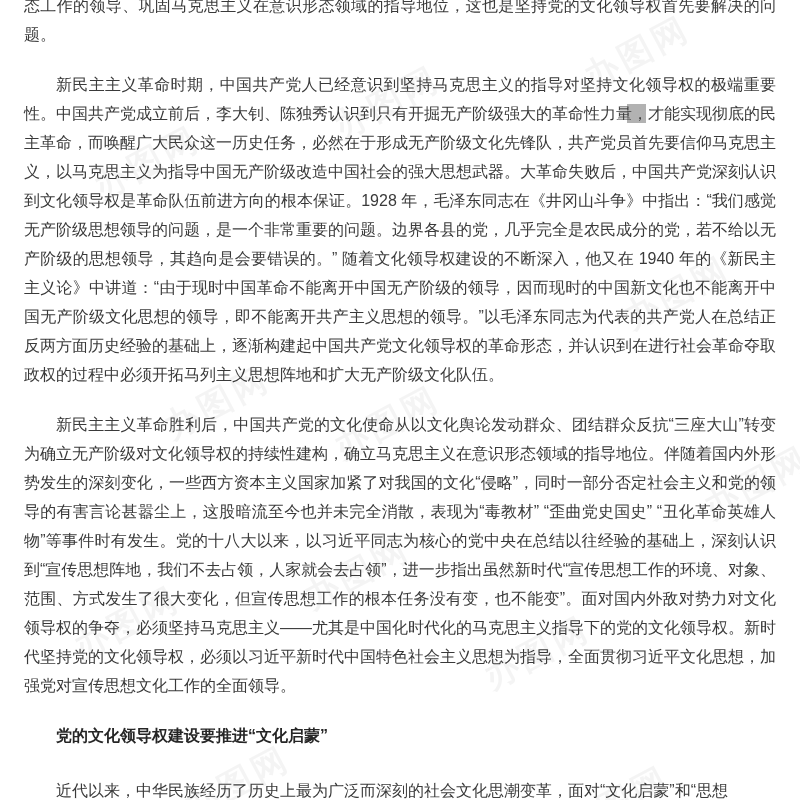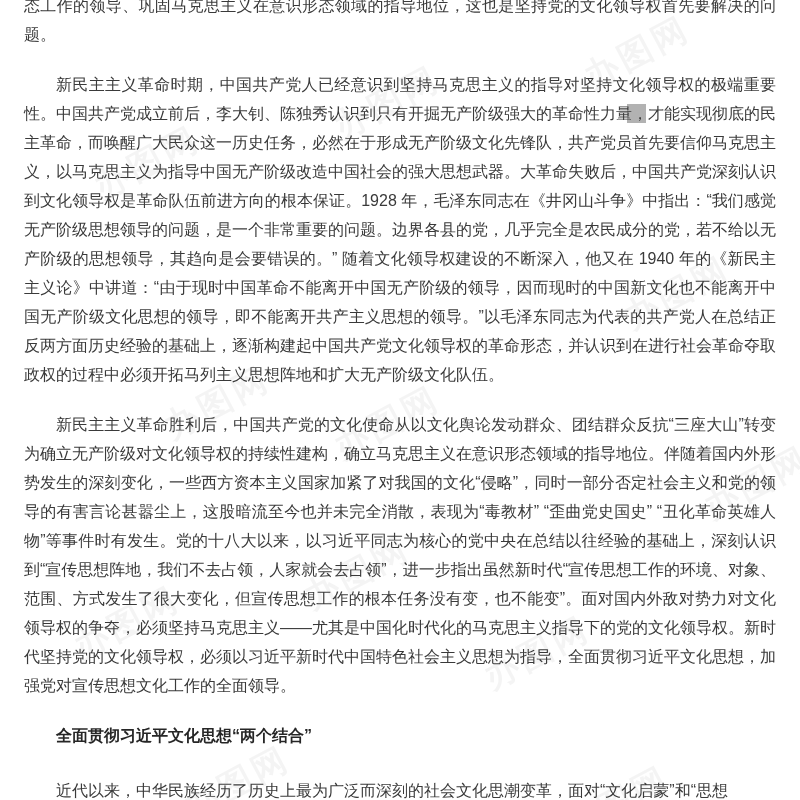--- a/index.html
+++ b/index.html
@@ -89,18 +89,18 @@
 
   <div class="wm-square"></div>
 
   <div class="content">
     <p class="para">态工作的领导、巩固马克思主义在意识形态领域的指导地位，这也是坚持党的文化领导权首先要解决的问题。</p>
 
     <p class="para indent">新民主主义革命时期，中国共产党人已经意识到坚持马克思主义的指导对坚持文化领导权的极端重要性。中国共产党成立前后，李大钊、陈独秀认识到只有开掘无产阶级强大的革命性力量，才能实现彻底的民主革命，而唤醒广大民众这一历史任务，必然在于形成无产阶级文化先锋队，共产党员首先要信仰马克思主义，以马克思主义为指导中国无产阶级改造中国社会的强大思想武器。大革命失败后，中国共产党深刻认识到文化领导权是革命队伍前进方向的根本保证。1928 年，毛泽东同志在《井冈山斗争》中指出：“我们感觉无产阶级思想领导的问题，是一个非常重要的问题。边界各县的党，几乎完全是农民成分的党，若不给以无产阶级的思想领导，其趋向是会要错误的。” 随着文化领导权建设的不断深入，他又在 1940 年的《新民主主义论》中讲道：“由于现时中国革命不能离开中国无产阶级的领导，因而现时的中国新文化也不能离开中国无产阶级文化思想的领导，即不能离开共产主义思想的领导。”以毛泽东同志为代表的共产党人在总结正反两方面历史经验的基础上，逐渐构建起中国共产党文化领导权的革命形态，并认识到在进行社会革命夺取政权的过程中必须开拓马列主义思想阵地和扩大无产阶级文化队伍。</p>
 
     <p class="para indent">新民主主义革命胜利后，中国共产党的文化使命从以文化舆论发动群众、团结群众反抗“三座大山”转变为确立无产阶级对文化领导权的持续性建构，确立马克思主义在意识形态领域的指导地位。伴随着国内外形势发生的深刻变化，一些西方资本主义国家加紧了对我国的文化“侵略”，同时一部分否定社会主义和党的领导的有害言论甚嚣尘上，这股暗流至今也并未完全消散，表现为“毒教材” “歪曲党史国史” “丑化革命英雄人物”等事件时有发生。党的十八大以来，以习近平同志为核心的党中央在总结以往经验的基础上，深刻认识到“宣传思想阵地，我们不去占领，人家就会去占领”，进一步指出虽然新时代“宣传思想工作的环境、对象、范围、方式发生了很大变化，但宣传思想工作的根本任务没有变，也不能变”。面对国内外敌对势力对文化领导权的争夺，必须坚持马克思主义——尤其是中国化时代化的马克思主义指导下的党的文化领导权。新时代坚持党的文化领导权，必须以习近平新时代中国特色社会主义思想为指导，全面贯彻习近平文化思想，加强党对宣传思想文化工作的全面领导。</p>
 
-    <h3 class="section-heading">全面贯彻习近平文化思想“两个结合”</h3>
+    <h3 class="section-heading">党的文化领导权建设要推进“文化启蒙”</h3>
 
     <p class="para indent">近代以来，中华民族经历了历史上最为广泛而深刻的社会文化思潮变革，面对“文化启蒙”和“思想</p>
   </div>
 
 </div>
 
 </body></html>

